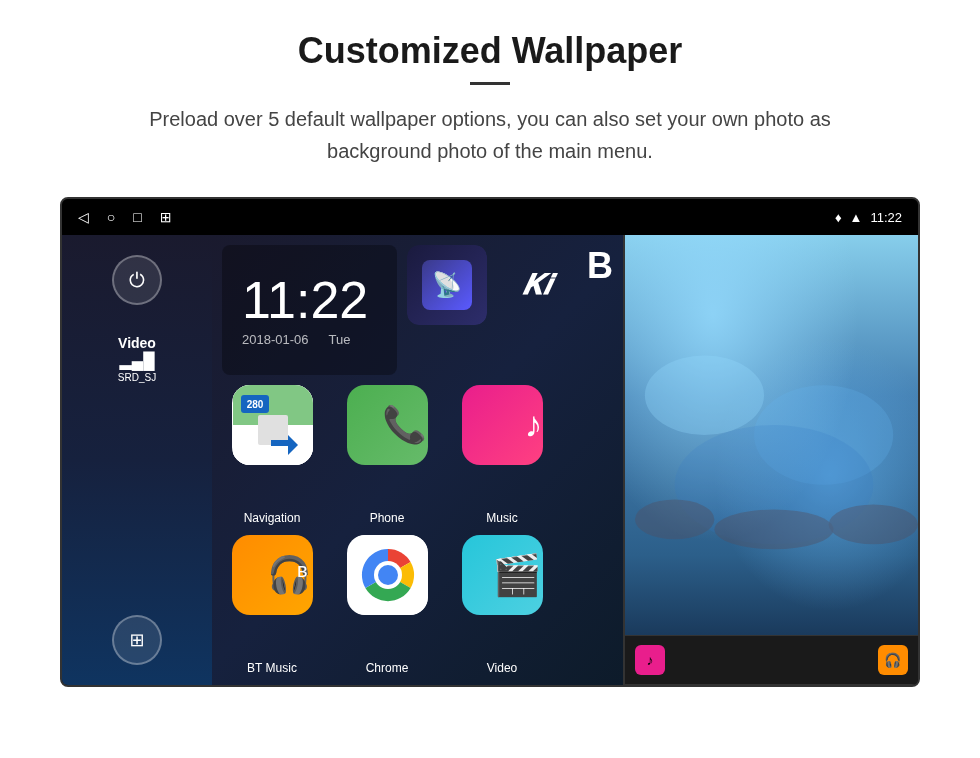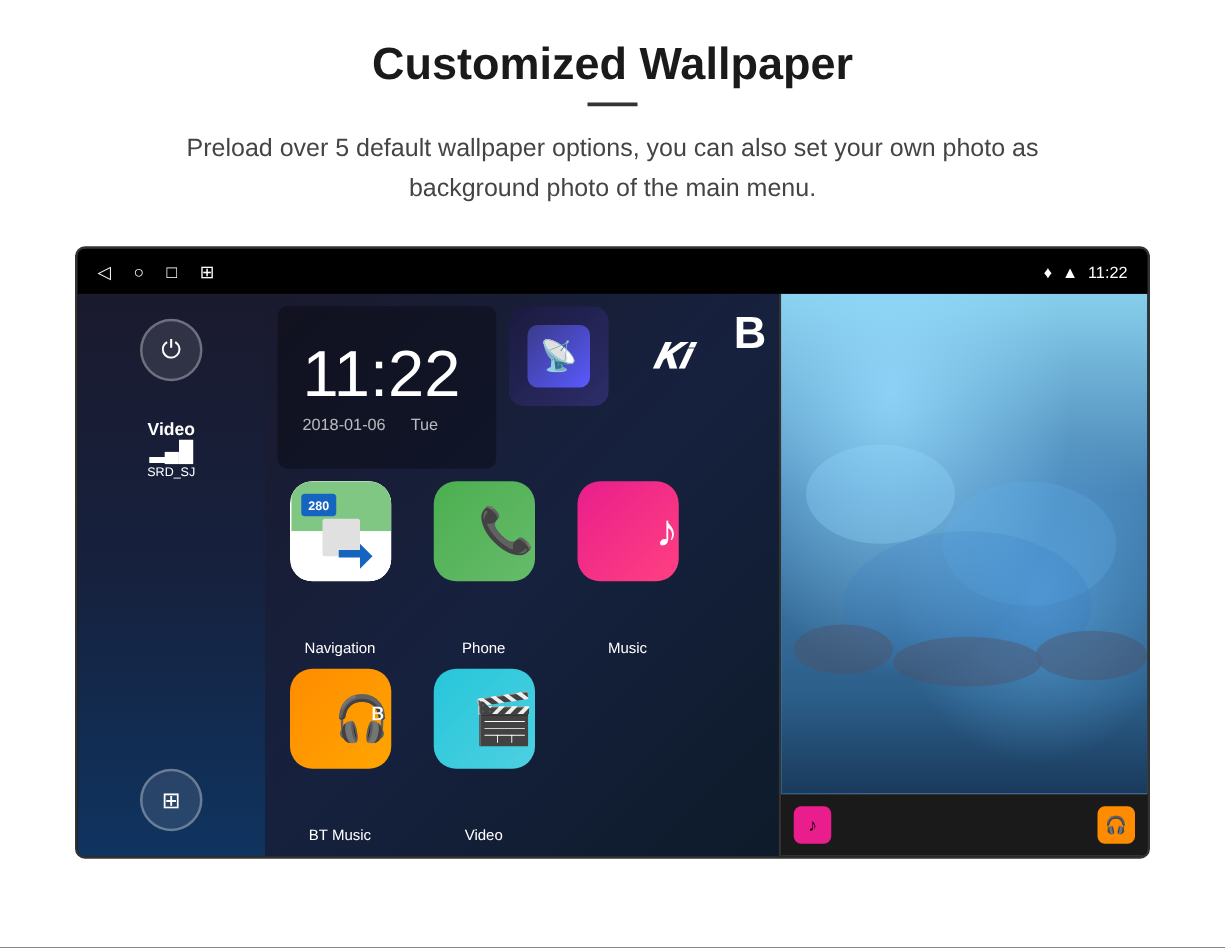--- a/index.html
+++ b/index.html
@@ -561,20 +561,40 @@
         <div class="app-item">
           <div class="app-icon bt-app-icon">
             <div class="bt-icon">
               <span class="headphone-emoji">🎧</span>
               <span class="bt-symbol">ʙ</span>
             </div>
           </div>
           <span class="app-name">BT Music</span>
         </div>
 
+        <div class="app-item">
+          <div class="app-icon chrome-app-icon">
+            <svg viewBox="0 0 80 80" width="80" height="80" xmlns="http://www.w3.org/2000/svg">
+              <rect width="80" height="80" rx="18" fill="#fff"></rect>
+
+              <path d="M40 40 L40 14 A26 26 0 0 1 62.6 27 Z" fill="#EA4335"></path>
+
+              <path d="M40 40 L62.6 27 A26 26 0 0 1 62.6 53 Z" fill="#FBBC05"></path>
+
+              <path d="M40 40 L62.6 53 A26 26 0 0 1 17.4 53 Z" fill="#34A853"></path>
+
+              <path d="M40 40 L17.4 53 A26 26 0 0 1 40 14 Z" fill="#4285F4"></path>
+
+              <circle cx="40" cy="40" r="14" fill="#fff"></circle>
+
+              <circle cx="40" cy="40" r="10" fill="#4285F4"></circle>
+            </svg>
+          </div>
+          <span class="app-name">Chrome</span>
+        </div>
 
         <div class="app-item">
           <div class="app-icon video-app-icon">
             <span class="video-icon">🎬</span>
           </div>
           <span class="app-name">Video</span>
         </div>
       </div>
 
     </div>

